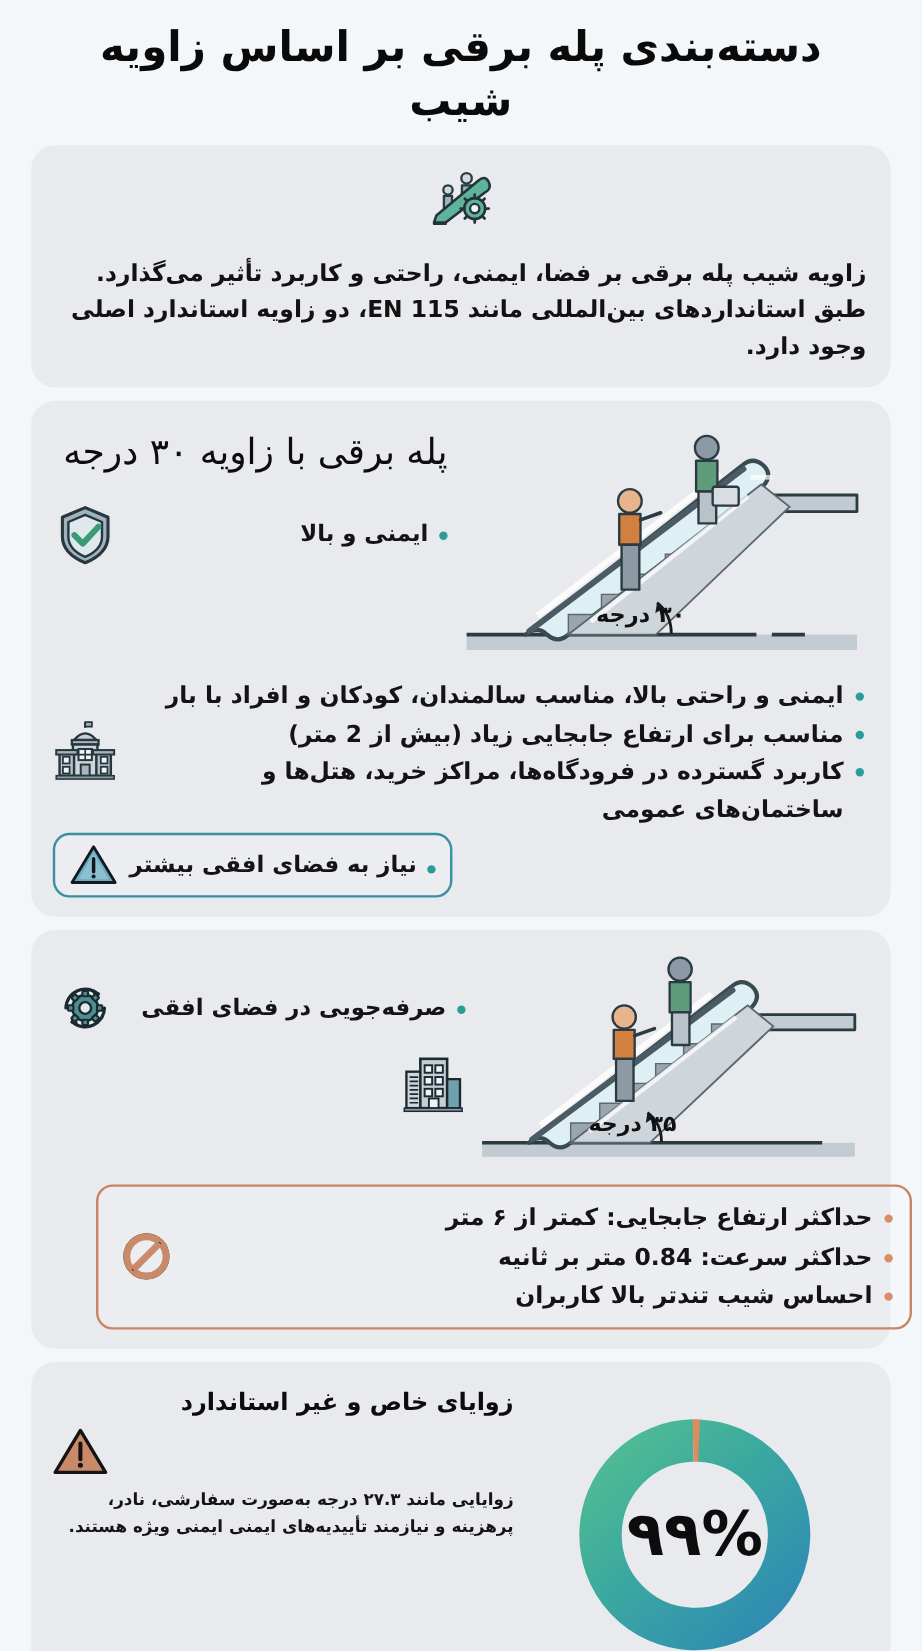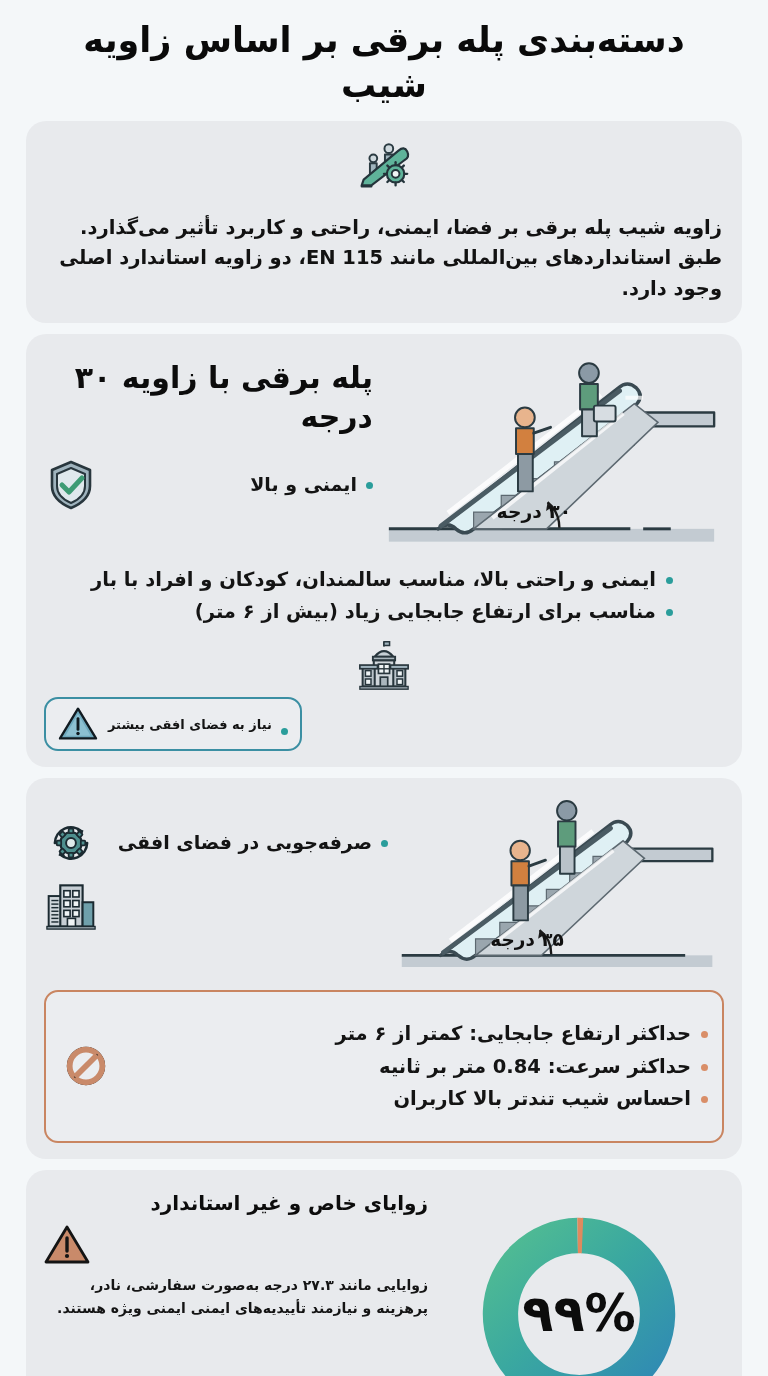--- a/index.html
+++ b/index.html
@@ -75,36 +75,35 @@
   .illus { flex: 0 0 auto; }
   .sec-right {
     flex: 1 1 auto;
     display: flex;
     flex-direction: column;
     align-items: flex-end;
     padding-top: 8px;
   }
   .sec-heading {
     font-size: 30px;
-    font-weight: bold;
+    font-weight: normal;
     color: #0c0c0c;
     line-height: 1.3;
     text-align: right;
     width: 100%;
     padding-left: 4px;
   }
 
   
   .feat-row {
     display: flex;
     flex-direction: row;
     align-items: center;
     gap: 10px;
     width: 100%;
-    justify-content: flex-end;
   }
   .feat-icon { flex: 0 0 auto; width: 54px; height: 54px; display: flex; align-items: center; justify-content: center; }
   .feat-list { flex: 1 1 auto; list-style: none; text-align: right; }
 
   .feat-list li {
     position: relative;
     padding-right: 16px;
     font-size: 19px;
     font-weight: bold;
     line-height: 1.55;
@@ -139,57 +138,57 @@
     position: absolute;
     right: 0;
     top: 13px;
     width: 7px; height: 7px;
     border-radius: 50%;
     background: #2a9d9b;
   }
 
   .row-with-icon {
     display: flex;
-    flex-direction: column;
+    flex-direction: row;
     align-items: center;
     gap: 12px;
     width: 100%;
   }
   .row-with-icon .wide-list { flex: 1 1 auto; }
 
   
   .callout {
     display: flex;
     flex-direction: row;
     align-items: center;
     gap: 10px;
     border: 2px solid #3b8fa3;
     border-radius: 14px;
     background: rgba(255,255,255,0.16);
     padding: 7px 12px;
     align-self: flex-end;
   }
   .callout .c-text {
-    font-size: 13px;
+    font-size: 19px;
     font-weight: bold;
     color: #141414;
     position: relative;
     padding-right: 16px;
     text-align: right;
   }
   .callout .c-text::before {
     content: "";
     position: absolute;
     right: 0; top: 11px;
     width: 7px; height: 7px;
     border-radius: 50%;
     background: #2a9d9b;
   }
 
-  .callout.orange { border-color: #c98561; padding: 26px 14px; width: 100%; }
+  .callout.orange { border-color: #c98561; padding: 10px 14px; width: 100%; margin-left: 36px; }
   .callout.orange .c-list { flex: 1 1 auto; list-style: none; text-align: right; }
   .callout.orange .c-list li {
     position: relative;
     padding-right: 17px;
     font-size: 19.5px;
     font-weight: bold;
     line-height: 1.66;
     color: #141414;
   }
   .callout.orange .c-list li::before {
@@ -343,21 +342,22 @@
               <path d="M15 26 l7 7 l13-14" fill="none" stroke="#3d9b74" stroke-width="5" stroke-linecap="round" stroke-linejoin="round"></path>
             </svg>
           </div>
         </div>
       </div>
     </div>
 
     <div class="row-with-icon" style="margin-top:6px;">
       <ul class="wide-list">
         <li>ایمنی و راحتی بالا، مناسب سالمندان، کودکان و افراد با بار</li>
-        <li>مناسب برای ارتفاع جابجایی زیاد (بیش از ۶ متر)</li>
+        <li>مناسب برای ارتفاع جابجایی زیاد (بیش از 2 متر)</li>
+        <li>کاربرد گسترده در فرودگاه‌ها، مراکز خرید، هتل‌ها و ساختمان‌های عمومی</li>
       </ul>
       <div class="feat-icon">
         <svg viewBox="0 0 56 56" width="52" height="52">
           <line x1="28" y1="2" x2="28" y2="7" stroke="#28363d" stroke-width="2"></line>
           <path d="M28 2 h6 v4 h-6 z" fill="#9fb3bd" stroke="#28363d" stroke-width="1.6"></path>
           <path d="M18 18 q10-12 20 0 z" fill="#c7d0d6" stroke="#28363d" stroke-width="2.2" stroke-linejoin="round"></path>
           <rect x="16" y="18" width="24" height="4" fill="#aab6bd" stroke="#28363d" stroke-width="2"></rect>
           <rect x="17" y="22" width="22" height="28" fill="#cfd6db" stroke="#28363d" stroke-width="2.2"></rect>
           <rect x="5" y="28" width="13" height="22" fill="#b9c3ca" stroke="#28363d" stroke-width="2.2"></rect>
           <rect x="38" y="28" width="13" height="22" fill="#b9c3ca" stroke="#28363d" stroke-width="2.2"></rect>

